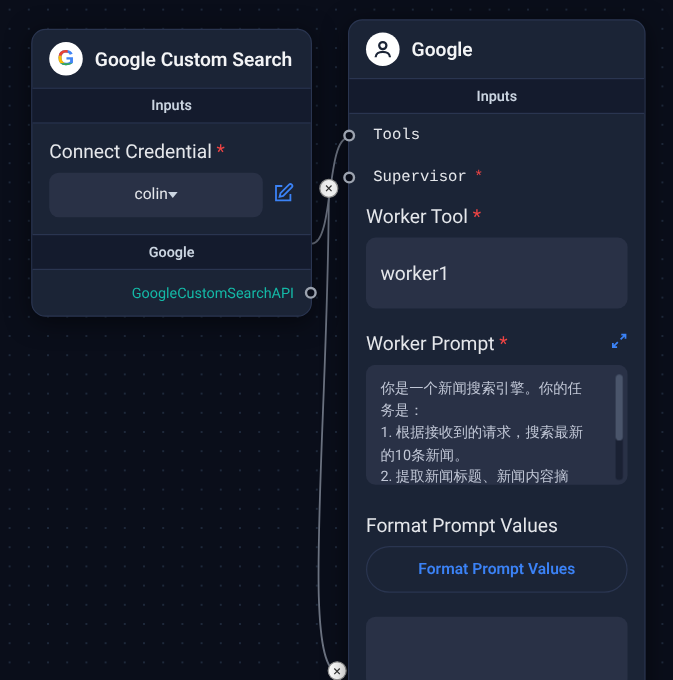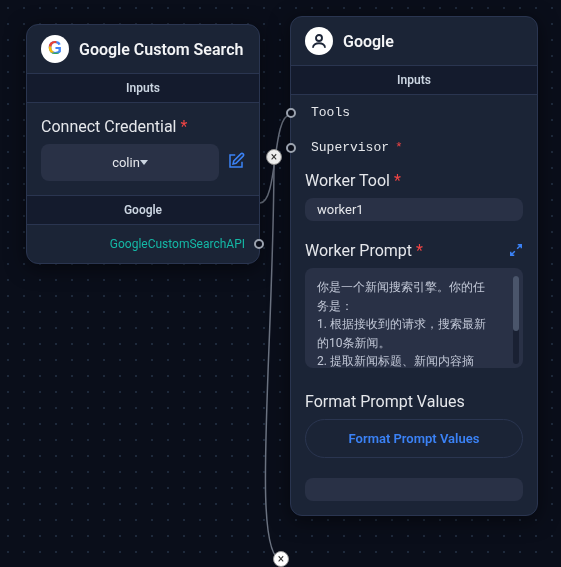--- a/index.html
+++ b/index.html
@@ -39,27 +39,27 @@
 .field-label { font-size: 16px; color: #e5e7eb; margin-bottom: 8px; display: flex; align-items: center; gap: 4px; }
 .required { color: #ef4444; }
 .dropdown-row { display: flex; gap: 8px; align-items: center; }
 .dropdown { flex: 1; background: #293146; border-radius: 8px; padding: 11px 12px; display: flex; justify-content: center; align-items: center; font-size: 13px; cursor: pointer; }
 .chevron { width: 0; height: 0; border-left: 4px solid transparent; border-right: 4px solid transparent; border-top: 5px solid #cbd5e1; }
 .edit-icon { color: #3b82f6; cursor: pointer; }
 .output-row { padding: 12px 14px; text-align: right; font-size: 12px; color: #14b8a6; position: relative; }
 .port-label { font-size: 13px; color: #e5e7eb; position: relative; padding: 10px 14px 10px 20px; display: flex; align-items: center; gap: 6px; font-family: Liberation Mono, monospace; }
 .port-dot { position: absolute; left: -5px; top: 50%; transform: translateY(-50%); width: 10px; height: 10px; border-radius: 50%; background: #0a0e1a; border: 2px solid #9ca3af; }
 .port-dot-out { position: absolute; right: -5px; top: 50%; transform: translateY(-50%); width: 10px; height: 10px; border-radius: 50%; background: #0a0e1a; border: 2px solid #9ca3af; }
-.input-field { background: #293146; border: none; border-radius: 8px; padding: 4px 12px; width: 100%; color: #e5e7eb; font-size: 13px; font-family: inherit; }
+.input-field { background: #293146; border: none; border-radius: 8px; padding: 20px 12px; width: 100%; color: #e5e7eb; font-size: 16px; font-family: inherit; }
 .textarea-wrap { position: relative; }
 .textarea-field { background: #293146; border: none; border-radius: 8px; padding: 10px 28px 10px 12px; width: 100%; color: #c1c7d6; font-size: 12px; font-family: inherit; line-height: 1.55; resize: none; height: 100px; }
 .scrollbar-track { position: absolute; right: 4px; top: 8px; bottom: 8px; width: 6px; background: #1a2133; border-radius: 3px; }
 .scrollbar-thumb { position: absolute; right: 4px; top: 8px; width: 6px; height: 55px; background: #4a556b; border-radius: 3px; }
 .expand-icon { color: #3b82f6; cursor: pointer; font-size: 14px; }
-.prompt-header { display: flex; justify-content: space-between; align-items: flex-end; margin-bottom: 8px; }
+.prompt-header { display: flex; justify-content: space-between; align-items: flex-start; margin-bottom: 8px; }
 .format-btn { width: 100%; background: transparent; border: 1px solid #2a3550; border-radius: 999px; padding: 11px; color: #3b82f6; font-size: 13px; font-weight: 600; cursor: pointer; font-family: inherit; }
 .info-icon { width: 14px; height: 14px; border-radius: 50%; background: #9ca3af; color: #1b2436; font-size: 10px; display: inline-flex; align-items: center; justify-content: center; font-weight: bold; margin-left: 4px; }
 .sub-section { padding: 6px 14px 14px 14px; }
 svg.conn { position: absolute; pointer-events: none; overflow: visible; }
 .junction { position: absolute; width: 16px; height: 16px; border-radius: 50%; background: #fff; border: 1px solid #999; display: flex; align-items: center; justify-content: center; }
 .junction::after { content: "×"; color: #333; font-size: 12px; line-height: 1; }
 .g-letter { position: absolute; font-weight: bold; font-size: 18px; font-family: Arial; }
 </style>
 </head>
 <body>

